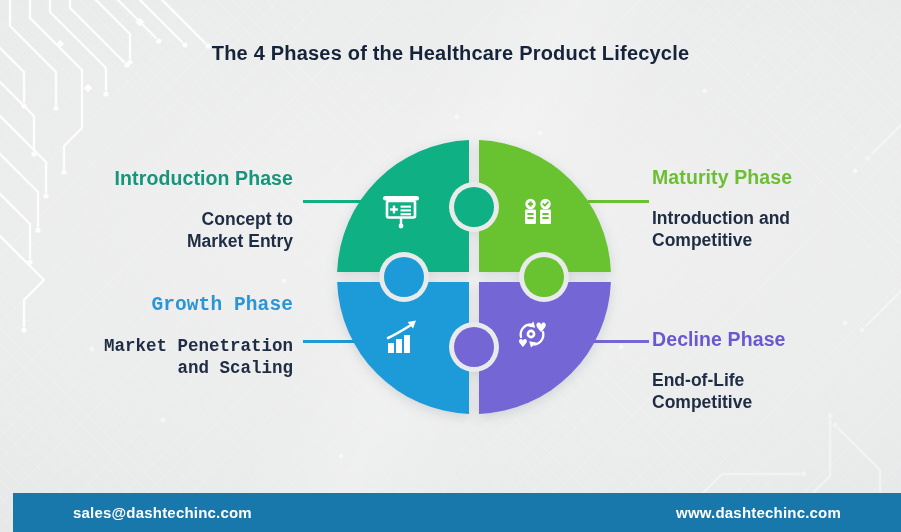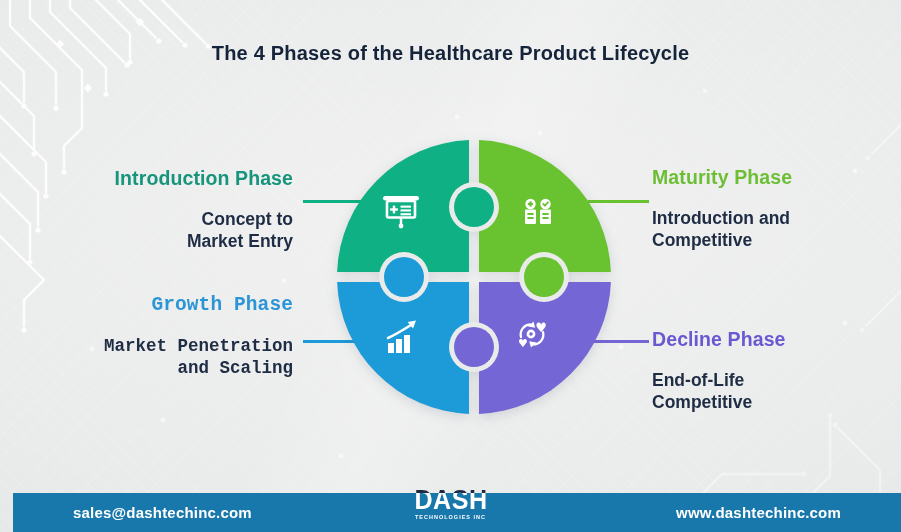--- a/index.html
+++ b/index.html
@@ -226,20 +226,13 @@
 
   <div class="phase-card pc-right card-decline">
     <h3>Decline Phase</h3>
     <p><span>End-of-Life</span><br><span>Competitive</span><br></p>
   </div>
 
   <div class="footer">
     <span class="ftxt">sales@dashtechinc.com</span>
     <span class="ftxt">www.dashtechinc.com</span>
   </div>
-  <div class="logo">
-    <div class="dash-wrap">
-      <span>DASH</span>
-      <div class="dash-dark-clip" aria-hidden="true"><span>DASH</span></div>
-    </div>
-    <div class="logo-sub">TECHNOLOGIES INC</div>
-  </div>
 </div>
 
 </body></html>

